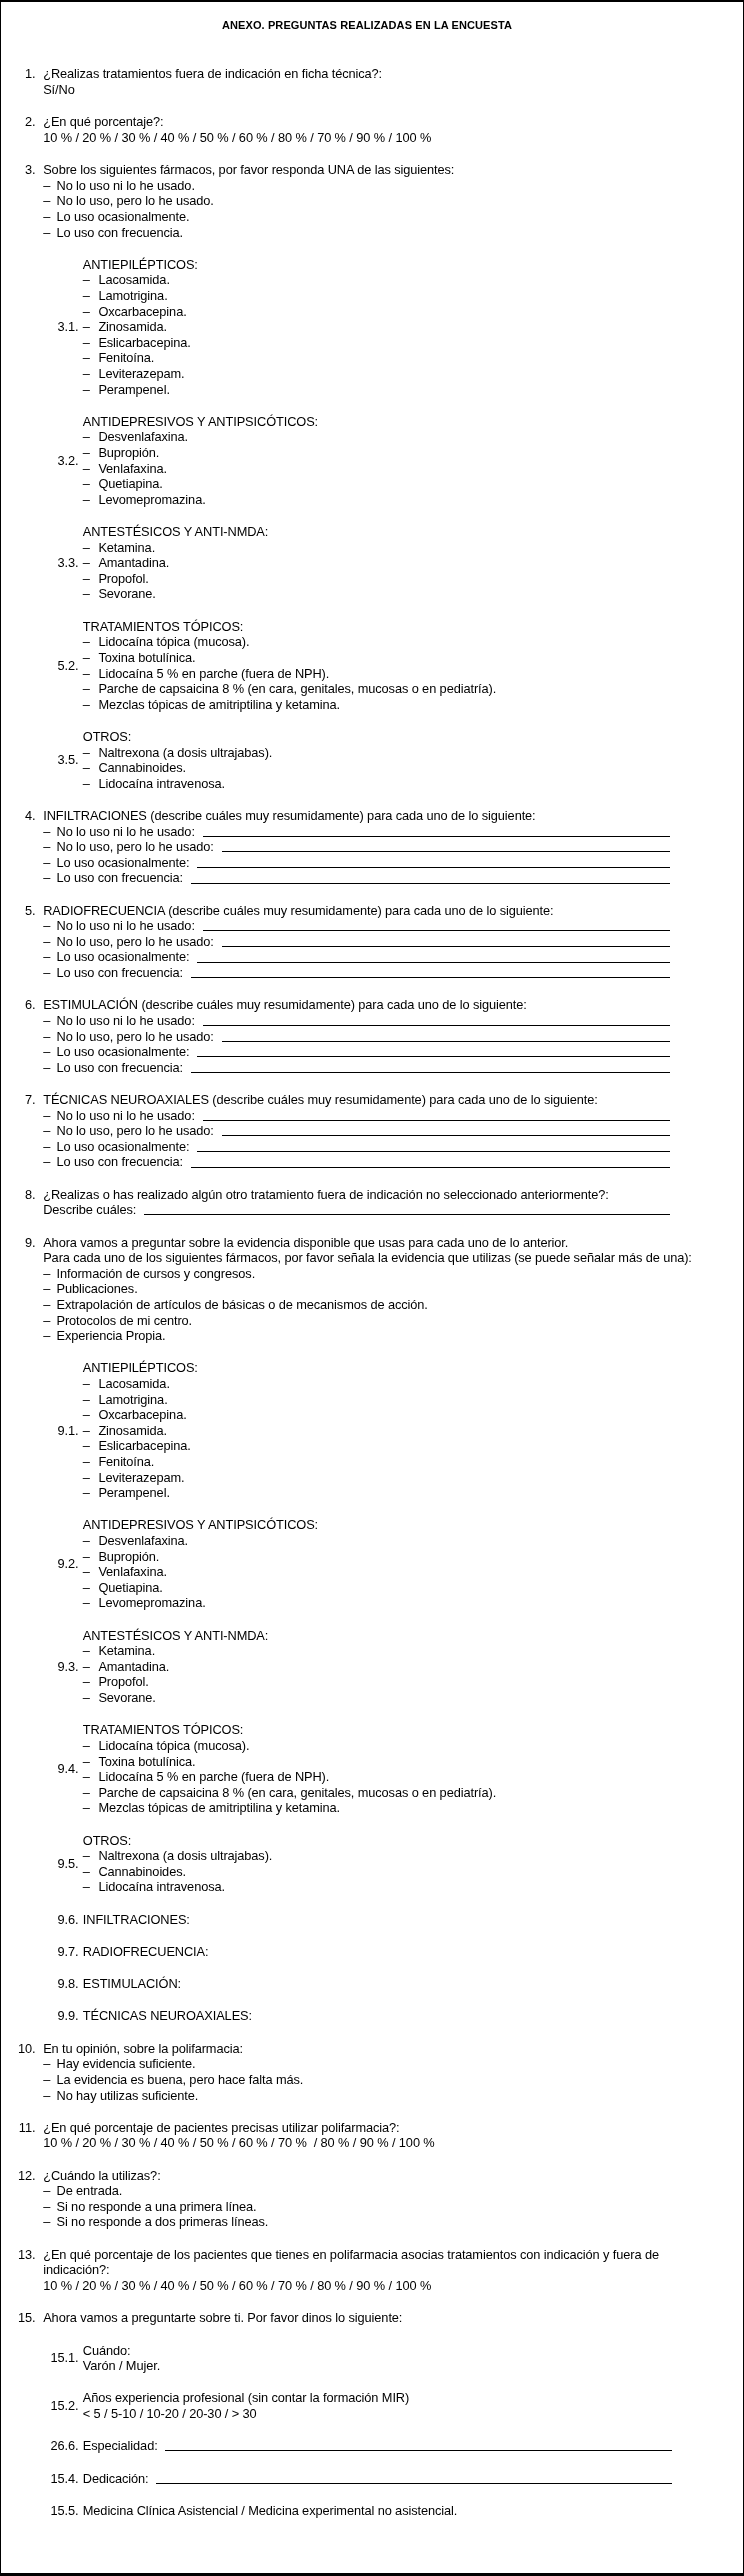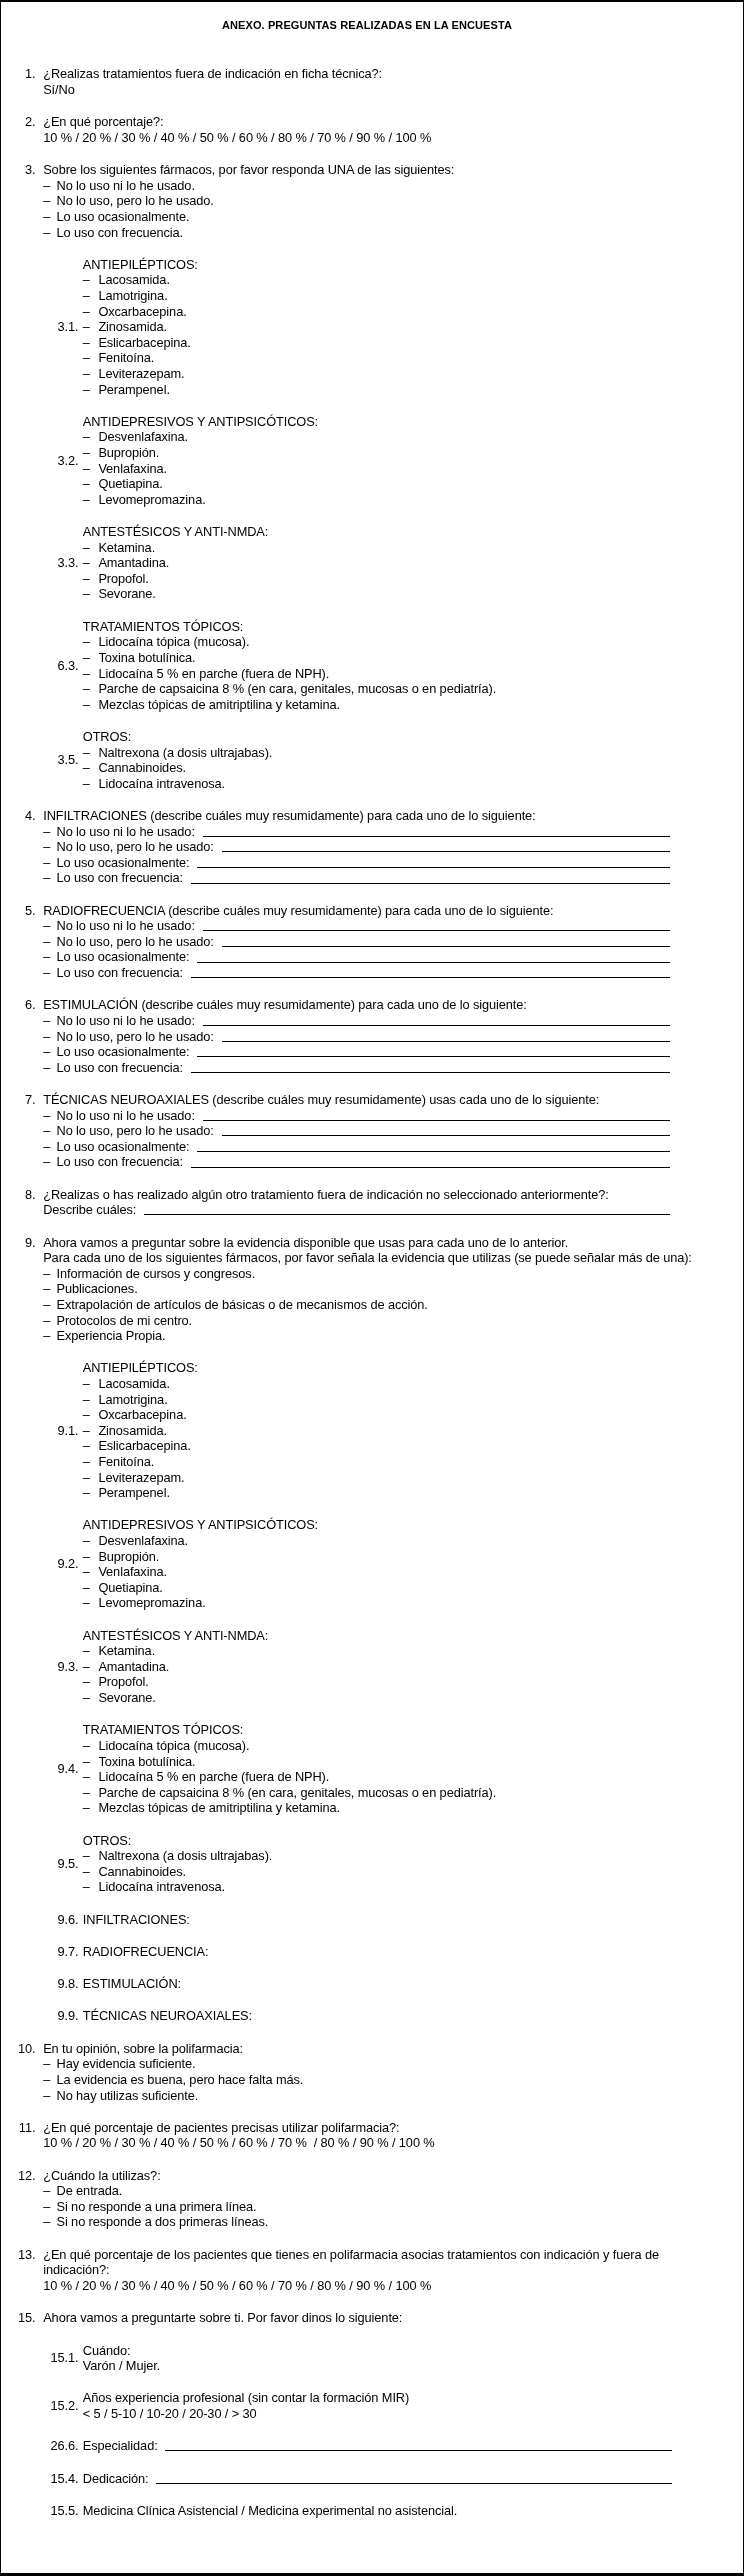--- a/index.html
+++ b/index.html
@@ -179,21 +179,21 @@
               </div>
               <div class="sub-item">
                 <span class="dash">–</span>
                 <span class="ltext">Sevorane.</span>
               </div>
             </div>
           </div>
         </div>
         <div class="subsection">
           <div class="srow">
-            <span class="snum">6.3.</span>
+            <span class="snum">5.2.</span>
             <div class="scontent">
               <div class="stitle-row">
                 <span class="ltext">TRATAMIENTOS TÓPICOS:</span>
               </div>
               <div class="sub-item">
                 <span class="dash">–</span>
                 <span class="ltext">Lidocaína tópica (mucosa).</span>
               </div>
               <div class="sub-item">
                 <span class="dash">–</span>
@@ -325,21 +325,21 @@
               <span class="fill"></span>
             </div>
           </div>
         </div>
       </section>
       <section class="question">
         <div class="qrow">
           <span class="qnum">7.</span>
           <div class="qcontent">
             <div class="qline">
-              <span class="ltext">TÉCNICAS NEUROAXIALES (describe cuáles muy resumidamente) usas cada uno de lo siguiente:</span>
+              <span class="ltext">TÉCNICAS NEUROAXIALES (describe cuáles muy resumidamente) para cada uno de lo siguiente:</span>
             </div>
             <div class="opt-row">
               <span class="dash">–</span>
               <span class="ltext">No lo uso ni lo he usado:</span>
               <span class="fill"></span>
             </div>
             <div class="opt-row">
               <span class="dash">–</span>
               <span class="ltext">No lo uso, pero lo he usado:</span>
               <span class="fill"></span>

